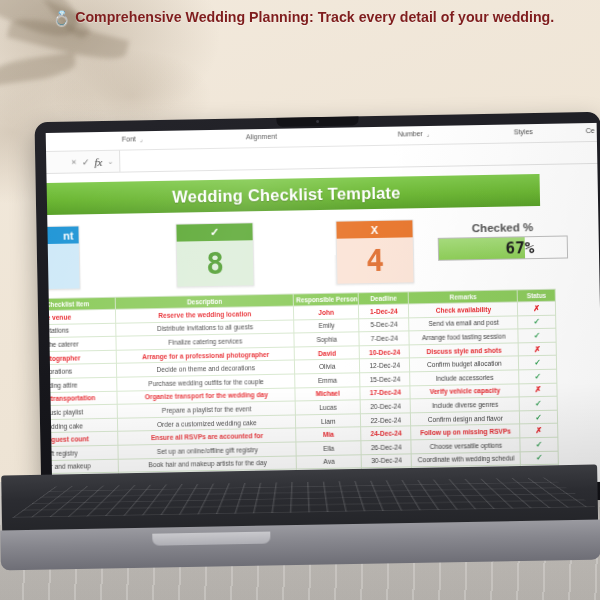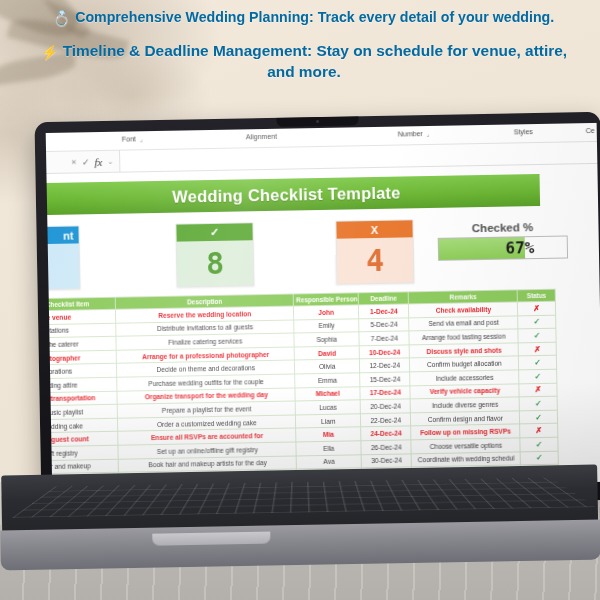--- a/index.html
+++ b/index.html
@@ -36,21 +36,21 @@
     content: ""; position: absolute; inset: 0;
     background: repeating-linear-gradient(92deg,
       rgba(255,255,255,0.16) 0px, rgba(255,255,255,0.16) 2px,
       rgba(0,0,0,0.03) 2px, rgba(0,0,0,0.03) 26px);
   }
 
   
   .headline {
     position: absolute; top: 8px; left: 34px; right: 26px;
     text-align: center;
-    color: #0369a1;
+    color: #7f1d1d;
     font-weight: bold;
     line-height: 1.34;
     text-shadow: 0 1px 1px rgba(255,255,255,0.45);
   }
   .hl-line { font-size: 14.2px; }
   .hl-line.second { margin-top: 13px; font-size: 15.4px; }
   .emo { font-size: 14px; vertical-align: -1px; }
 
   
   .laptop { position: absolute; left: 0; top: 0; width: 600px; height: 600px; }
@@ -273,24 +273,20 @@
 <div class="leaf" style="left:-18px; top:-6px; width:96px; height:34px; transform:rotate(24deg);"></div>
 <div class="leaf" style="left:8px; top:26px; width:120px; height:26px; transform:rotate(14deg);"></div>
 <div class="leaf" style="left:-10px; top:58px; width:86px; height:22px; transform:rotate(-8deg);"></div>
 <div class="leaf" style="left:34px; top:4px; width:62px; height:18px; transform:rotate(52deg);"></div>
 <div class="floor"></div>
 
 <div class="headline">
   <div class="hl-line">
     <span class="emo">💍</span>
     <span>Comprehensive Wedding Planning: Track every detail of your wedding.</span>
-  </div>
-  <div class="hl-line second">
-    <span class="emo">⚡</span>
-    <span>Timeline &amp; Deadline Management: Stay on schedule for venue, attire, and more.</span>
   </div>
 </div>
 
 <div class="laptop">
 
   <div class="lid">
     <div class="notch"></div>
 
     <div class="screen soft">
 

